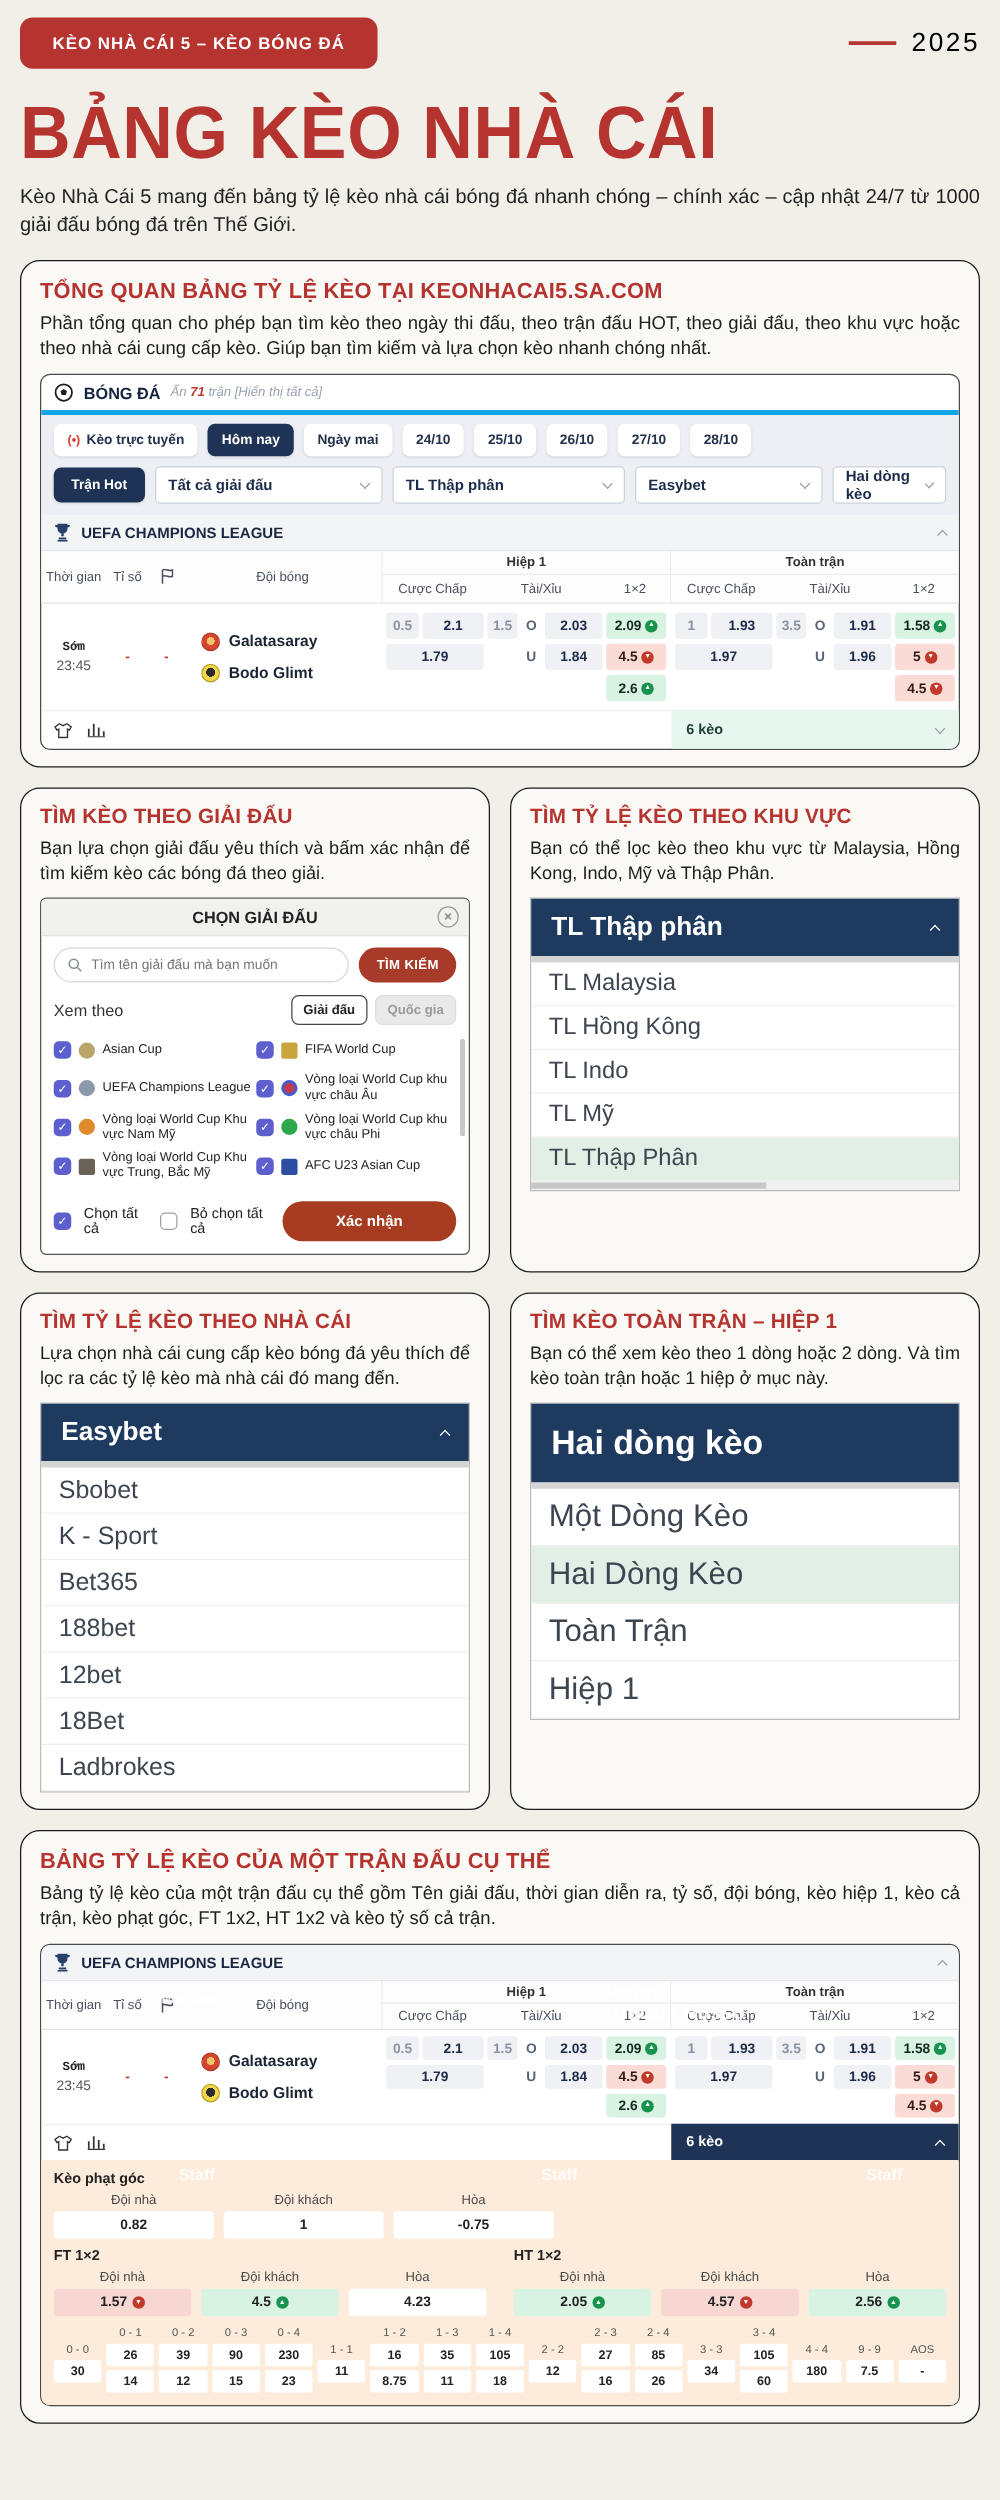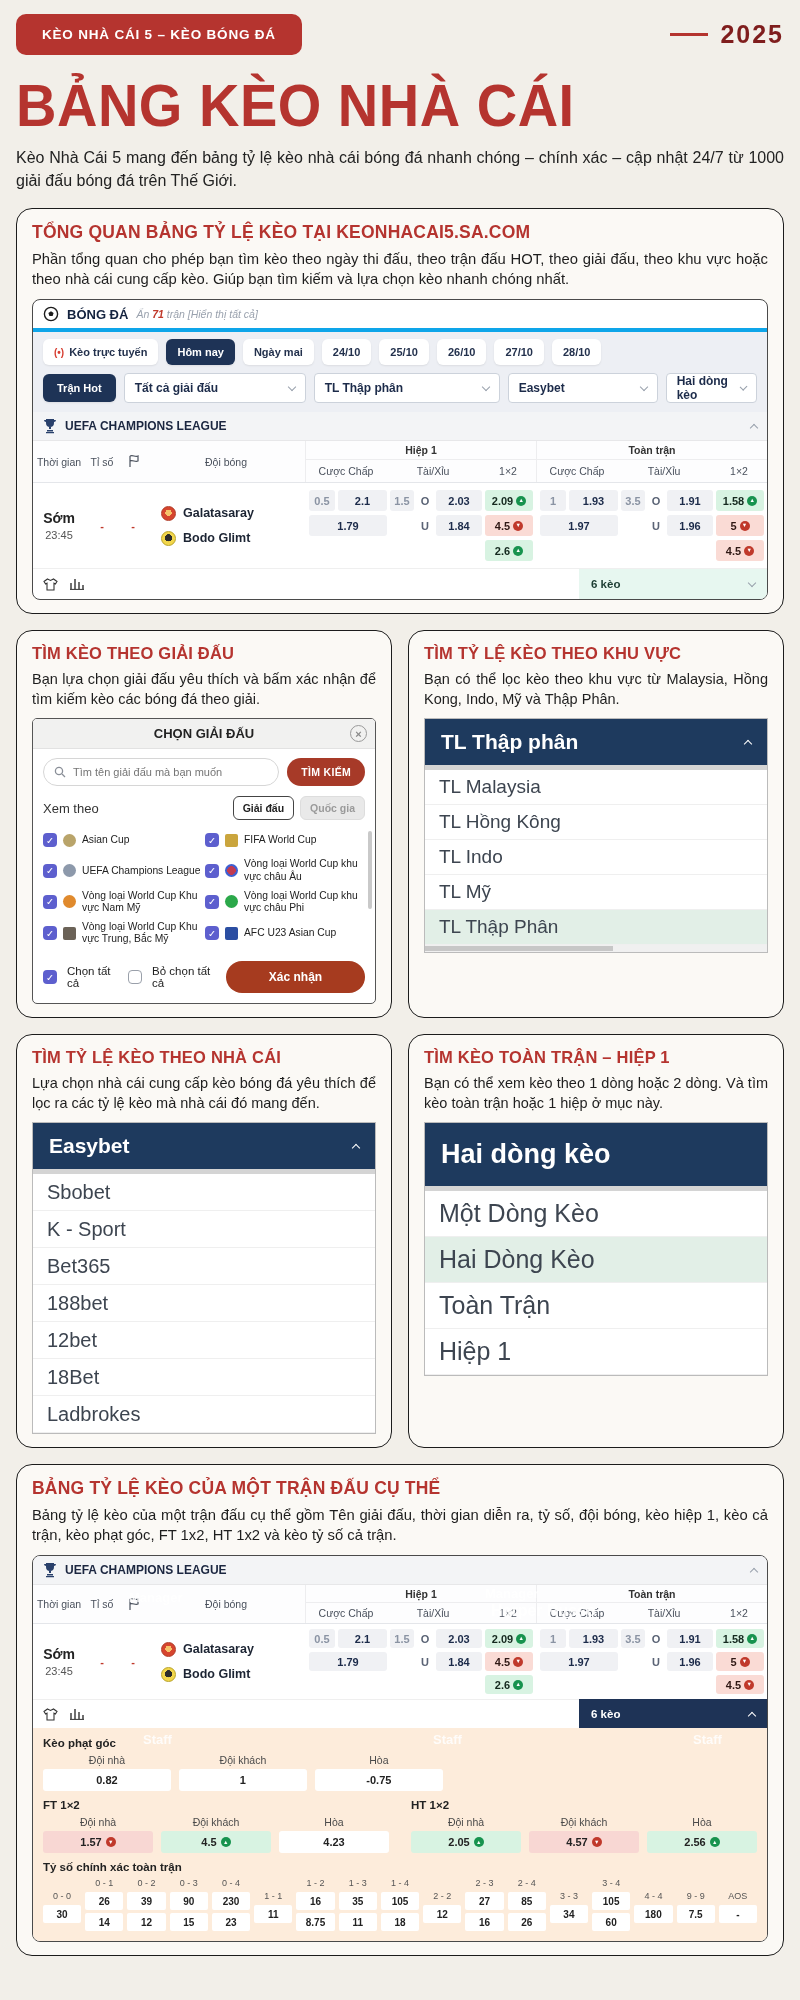--- a/index.html
+++ b/index.html
@@ -11,21 +11,21 @@
     color:#1d1d1b;
   }
   .wrap { width:800px; padding:14px 16px 0; }
 
   
   .topbar { display:flex; justify-content:space-between; align-items:center; }
   .badge { background:#b5342f; color:#fff; font-weight:bold; font-size:13.5px;
     letter-spacing:.8px; padding:13px 26px; border-radius:10px; }
   .year-wrap { display:flex; align-items:center; gap:12px; }
   .year-dash { width:38px; height:2.5px; background:#b5342f; }
-  .year { color:#7f1d1d; font-weight:bold; font-size:25px; letter-spacing:2px; }
+  .year { color:#000000; font-weight:normal; font-size:21px; letter-spacing:2px; }
   h1.title { color:#b5342f; font-size:56px; font-weight:800; letter-spacing:.5px;
     margin:16px 0 10px; transform:scaleY(1.06); transform-origin:top left; }
   .intro { font-size:16px; line-height:1.45; text-align:justify; margin:4px 0 16px; color:#222; }
 
   
   .card { background:#fbf9f5; border:1.6px solid #1c1c1c; border-radius:16px;
     padding:13px 15px; margin-bottom:16px; }
   .card-title { color:#b5342f; font-weight:800; font-size:17.5px; margin-bottom:7px; letter-spacing:.2px; }
   .card-text { font-size:14.8px; line-height:1.35; text-align:justify; margin-bottom:9px; color:#1e1e1e; }
   .tworow { display:flex; gap:16px; }
@@ -63,21 +63,21 @@
   .c-time{width:52px}.c-score{width:34px}.c-corner{width:28px}.c-team{width:158px}
   .hl { font-size:10.5px; color:#49505c; text-align:center; }
   .c-team.hl{ text-align:center; }
   .ot-grp { width:231px; }
   .grp-top { height:19px; display:flex; align-items:center; justify-content:center;
     font-size:10.5px; font-weight:700; color:#333; border-bottom:1px solid #ededef; border-left:1px solid #ededef; }
   .grp-sub { display:flex; height:22px; align-items:center; border-left:1px solid #ededef; }
   .sub-hcp{width:80px}.sub-ou{width:94px}.sub-x12{flex:1}
   .ot-body { display:flex; padding:7px 0 7px; border-bottom:1px solid #efefef; }
   .tcell { display:flex; flex-direction:column; align-items:center; justify-content:center; gap:3px; }
-  .t1 { font-size:14px; font-weight:700; color:#222; }
+  .t1 { font-size:10px; font-weight:700; color:#222;font-family:Liberation Mono, monospace; }
   .t2 { font-size:11px; color:#555; }
   .reddash { color:#c0392b; font-weight:700; font-size:11px; text-align:center; }
   .teamcol { display:flex; flex-direction:column; justify-content:center; gap:10px; padding-left:14px; }
   .teamrow { display:flex; align-items:center; gap:7px; font-size:12.5px; font-weight:600; color:#1c2433; }
   .tic { width:15px; height:15px; border-radius:50%; flex:none; }
   .tic.gala { background:radial-gradient(circle at 50% 45%, #f6c36a 0 32%, #d6452e 34%); border:.5px solid #b03a26;}
   .tic.bodo { background:radial-gradient(circle at 50% 45%, #2b2b2b 0 36%, #f2d64b 38%); border:.5px solid #b8a224;}
   .grp-body { width:231px; display:flex; gap:3px; padding:0 3px 0 4px; }
   .col-hcp { width:78px; display:flex; flex-direction:column; gap:4px; }
   .col-ou { width:92px; display:flex; flex-direction:column; gap:4px; }
@@ -92,21 +92,21 @@
   .x12cell { height:21px; border-radius:3px; display:flex; align-items:center; justify-content:center;
     gap:3px; font-size:11px; font-weight:700; color:#15291f; }
   .x12cell.green { background:#d8f3e2; }
   .x12cell.red { background:#fadbd5; color:#301915; }
   .dot { width:10px; height:10px; border-radius:50%; display:inline-flex; align-items:center;
     justify-content:center; color:#fff; font-size:5.5px; line-height:1; }
   .dot.up { background:#17934e; } .dot.up::after{ content:"▲"; }
   .dot.down { background:#c0392b; } .dot.down::after{ content:"▼"; }
   .obar { display:flex; align-items:center; justify-content:space-between; height:30px; padding-left:10px; }
   .obar-icons { display:flex; gap:12px; align-items:center; }
-  .count-pill { width:188px; height:30px; background:#e7f7f0; display:flex; align-items:center;
+  .count-pill { width:230px; height:30px; background:#e7f7f0; display:flex; align-items:center;
     justify-content:space-between; padding:0 12px; font-size:11.5px; font-weight:700; color:#1c3d33; }
   .count-pill.navy { background:#1e3356; color:#fff; }
 
   
   .modal { background:#fff; border:1.2px solid #555; border-radius:5px; overflow:hidden; position:relative; }
   .m-head { background:#f1f1f0; display:flex; align-items:center; justify-content:center;
     position:relative; height:30px; font-size:13px; font-weight:800; color:#222; border-bottom:1px solid #e2e2e2;}
   .m-close { position:absolute; right:8px; top:6px; width:17px; height:17px; border:1.2px solid #9a9a9a;
     border-radius:50%; color:#8a8a8a; display:flex; align-items:center; justify-content:center; font-size:11px; }
   .m-close::after{ content:"×"; }
@@ -773,21 +773,20 @@
                   <div class="p-cell bg-green">
                     <span>2.56</span>
                     <span class="dot up"></span>
                   </div>
                 </div>
             </div>
           </div>
         </div>
 
         <div class="p-sec">
-          <div class="p-title">Tỷ số chính xác toàn trận</div>
           <div class="sc-grid">
             <div class="sc-col single">
                 <div class="sc-l">0 - 0</div>
                 <div class="sc-c">30</div>
               </div>
             <div class="sc-col">
                 <div class="sc-l">0 - 1</div>
                 <div class="sc-c">26</div>
                 <div class="sc-c">14</div>
               </div>

